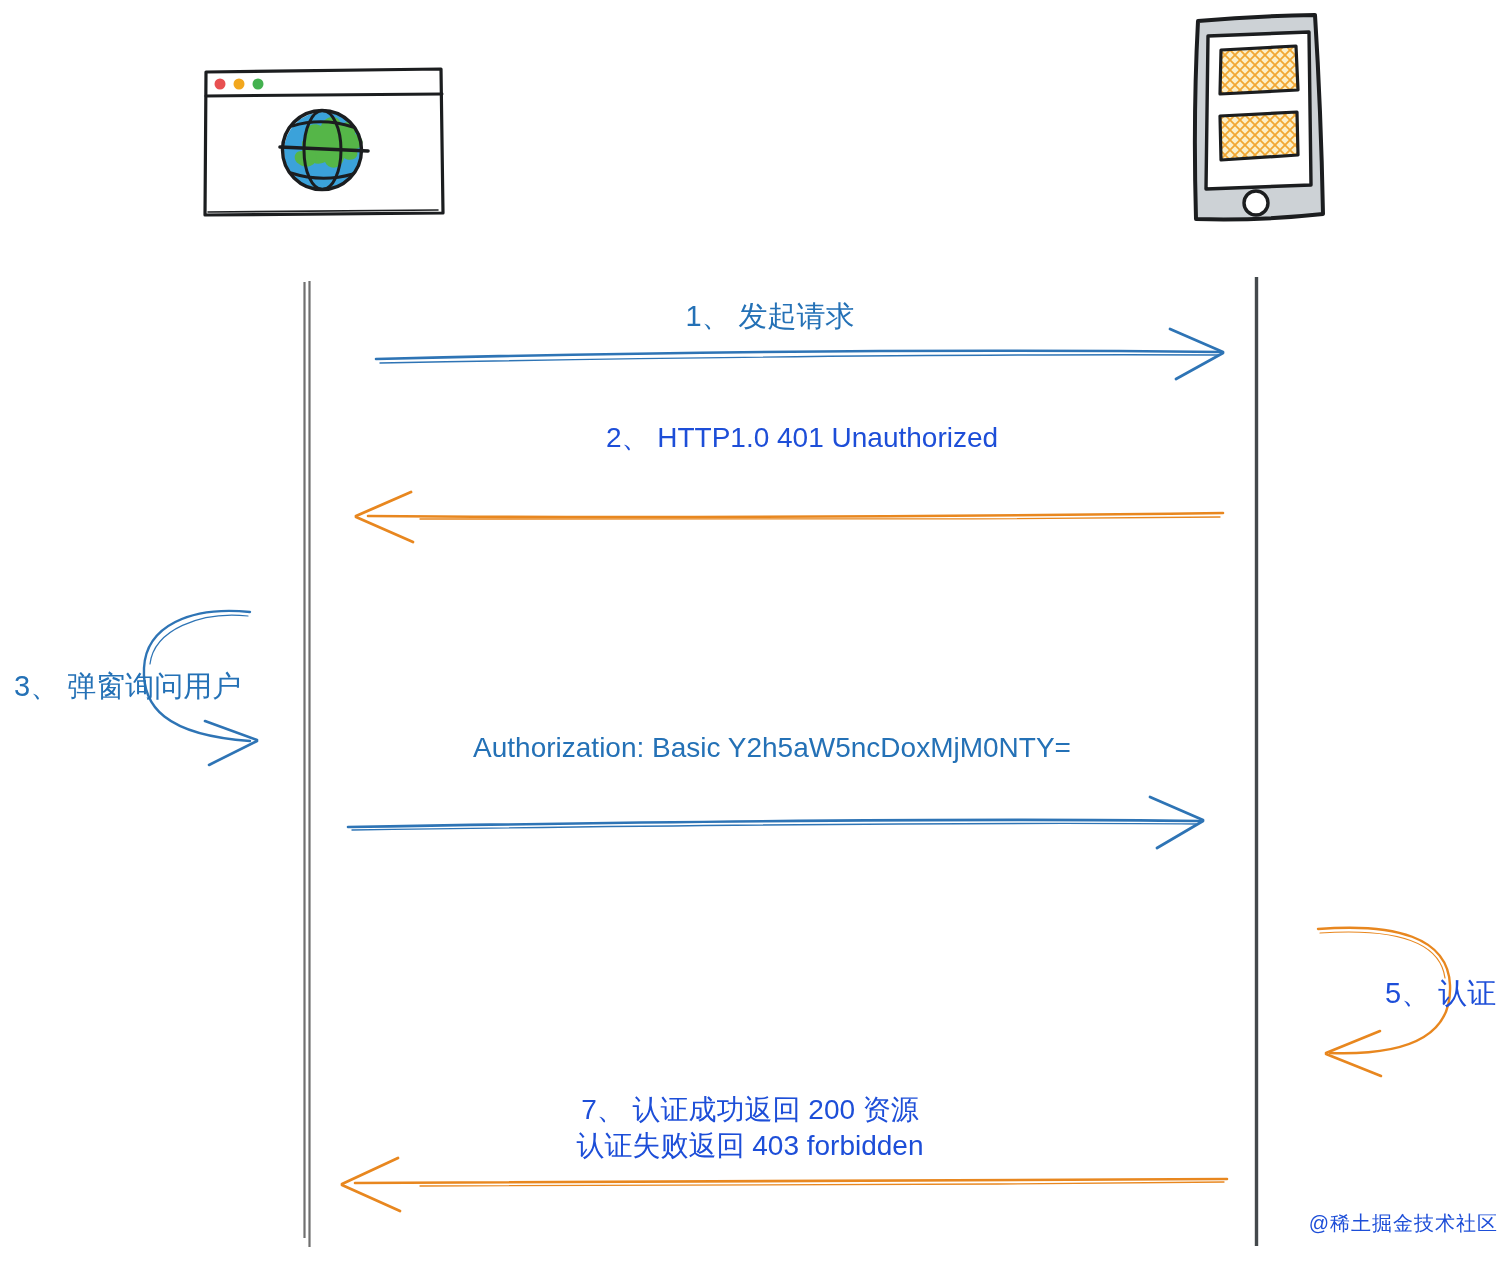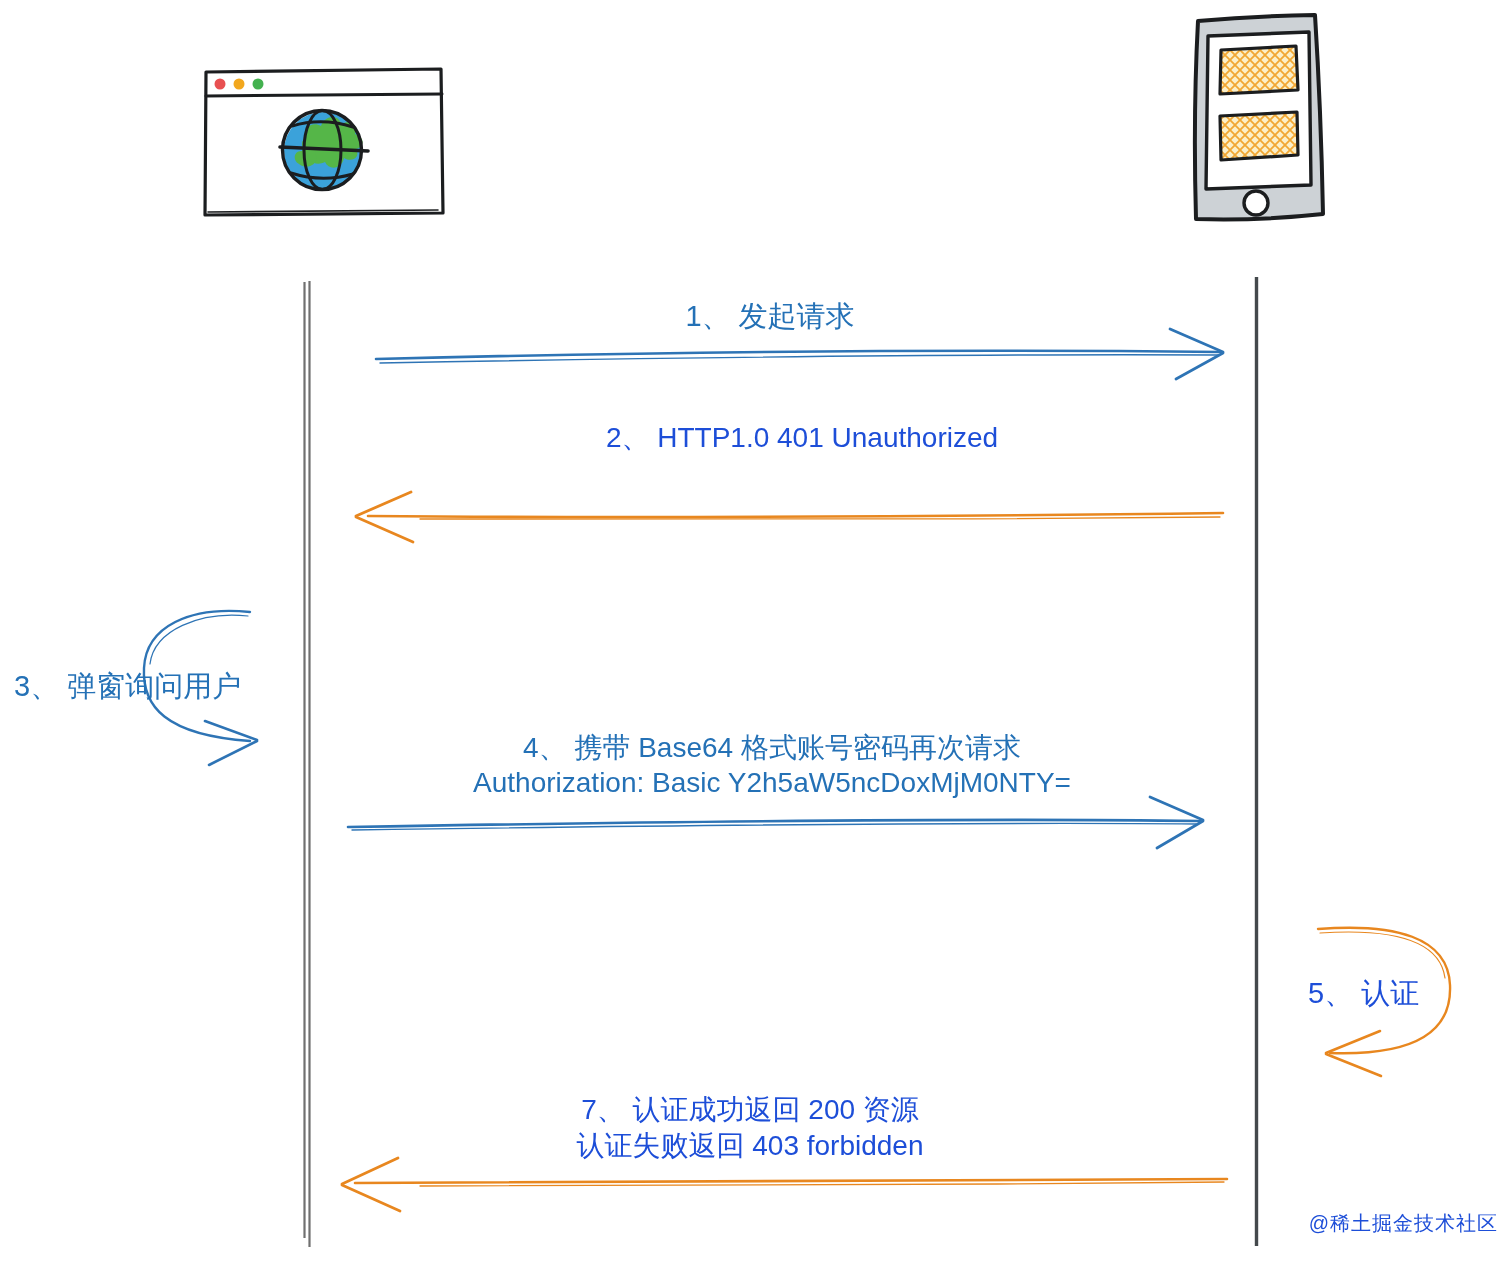--- a/index.html
+++ b/index.html
@@ -11,21 +11,21 @@
     font-family:"Liberation Sans", sans-serif;
   }
   #artwork{position:absolute;left:0;top:0;width:1512px;height:1264px;}
   .lbl{position:absolute;text-align:center;white-space:nowrap;}
   .blue{color:#2471b6;}
   .orange{color:#1d4ed8;}
   .lbl-1{left:570px;top:297px;width:400px;font-size:29px;}
   .lbl-2{left:432px;top:420px;width:740px;font-size:28px;line-height:35px;}
   .lbl-3{left:14px;top:659px;width:250px;font-size:29px;text-align:left;margin-top:8px;}
   .lbl-4{left:402px;top:730px;width:740px;font-size:28px;line-height:35px;}
-  .lbl-5{left:1308px;top:974px;width:125px;font-size:29px;text-align:left;}
+  .lbl-5{left:1385px;top:974px;width:125px;font-size:29px;text-align:left;}
   .lbl-6{left:420px;top:1092px;width:660px;font-size:28px;line-height:36px;}
   .watermark{right:14px;top:1210px;width:300px;font-size:20px;color:#1d4ed8;text-align:right;letter-spacing:1px;}
 </style>
 </head>
 <body>
 
 <div id="canvas">
 
   <svg id="artwork" viewBox="0 0 1512 1264" xmlns="http://www.w3.org/2000/svg">
     <defs>
@@ -119,21 +119,20 @@
 
   <div class="lbl lbl-1 blue">1、 发起请求</div>
 
   <div class="lbl lbl-2 orange">
     <div>2、 HTTP1.0 401 Unauthorized</div>
   </div>
 
   <div class="lbl lbl-3 blue">3、 弹窗询问用户</div>
 
   <div class="lbl lbl-4 blue">
-    <div>4、 携带 Base64 格式账号密码再次请求</div>
     <div>Authorization: Basic Y2h5aW5ncDoxMjM0NTY=</div>
   </div>
 
   <div class="lbl lbl-5 orange">5、 认证</div>
 
   <div class="lbl lbl-6 orange">
     <div>7、 认证成功返回 200 资源</div>
     <div>认证失败返回 403 forbidden</div>
   </div>
 

